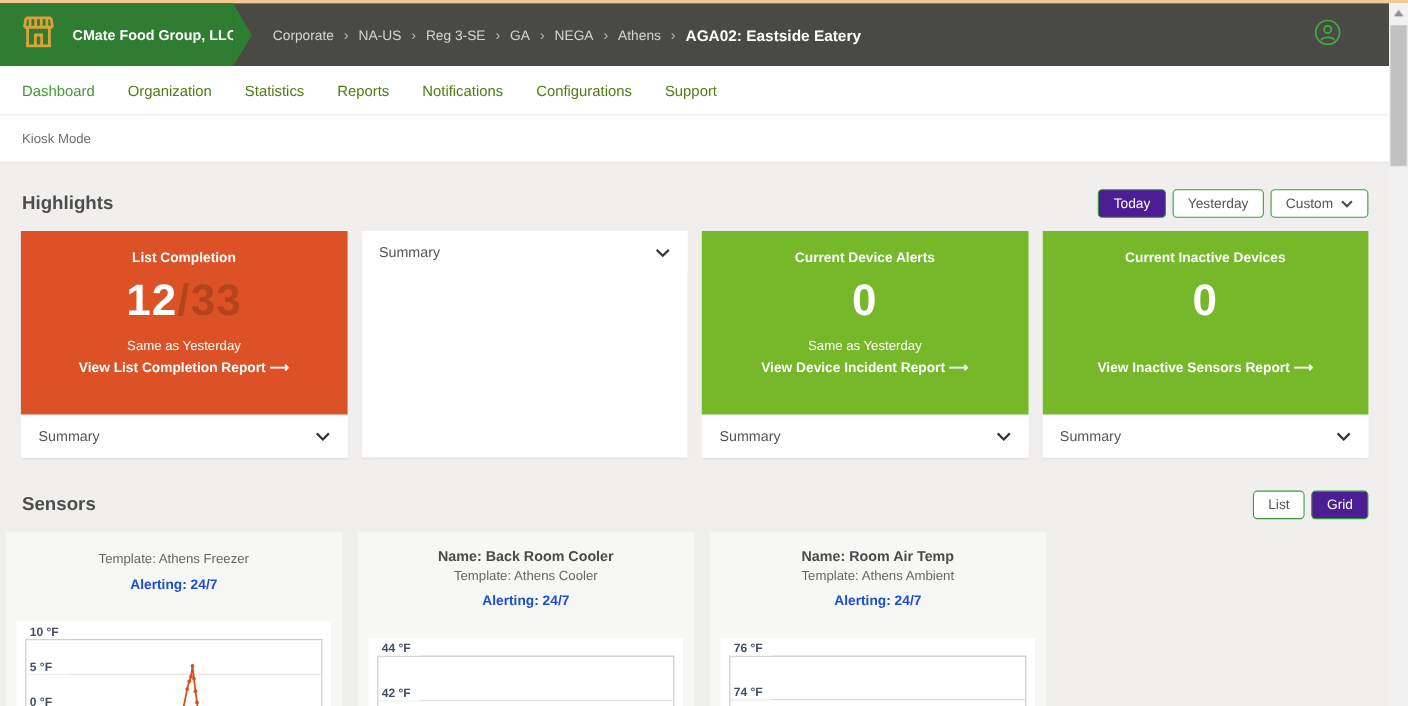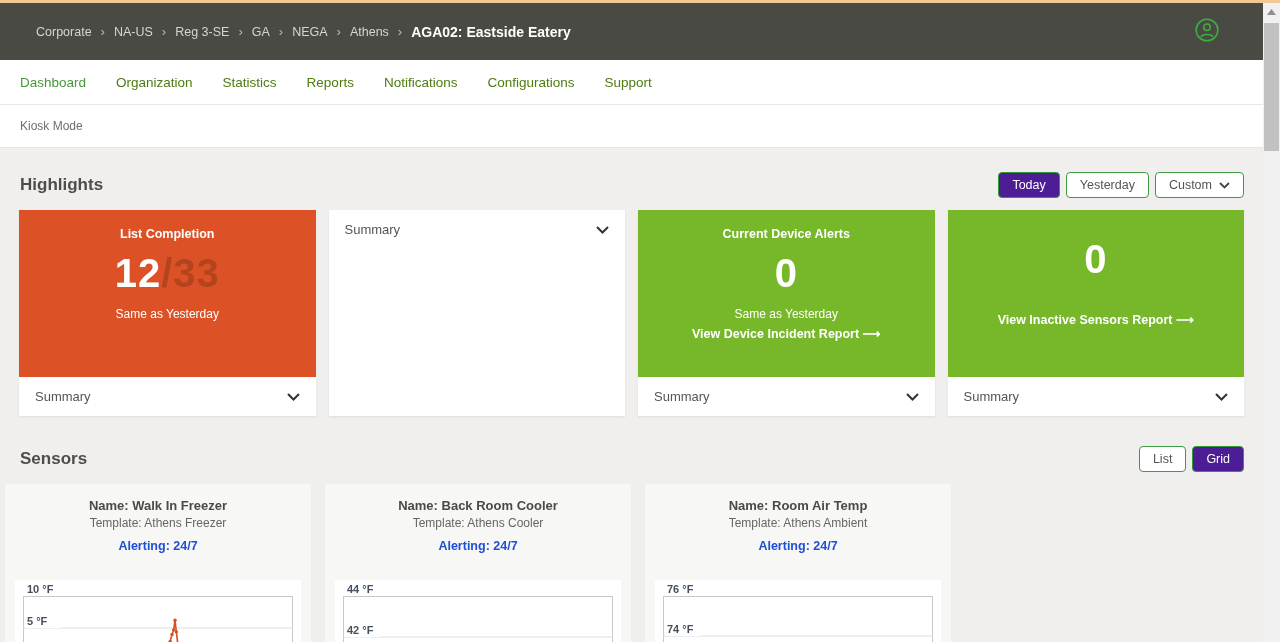--- a/index.html
+++ b/index.html
@@ -67,20 +67,33 @@
   .scard-alert { font-size:12.5px; font-weight:bold; color:#1d4ed8; margin-top:9px; }
   .chart-panel { background:#fff; margin:27px 10px 0 10px; height:150px; position:relative; }
   .chart-panel svg { display:block; }
 </style>
 </head>
 <body>
 
 <div class="topstrip"></div>
 
 <div class="header">
+  <div class="logo">
+    <span>
+      <svg width="34" height="34" viewBox="0 0 24 24" fill="none" stroke="#d9a33c" stroke-width="1.8">
+        <path d="M4 3 h16"></path>
+        <path d="M4 3 L3 9 M20 3 L21 9"></path>
+        <path d="M3 9 v0 M6.6 9 v-6 M10.2 9 v-6 M13.8 9 v-6 M17.4 9 v-6"></path>
+        <path d="M3 9 h18"></path>
+        <path d="M5 9 v12 M19 9 v12 M4 21 h16"></path>
+        <path d="M10 21 v-7 h4 v7"></path>
+      </svg>
+    </span>
+    <span class="logo-title">CMate Food Group, LLC</span>
+  </div>
   <div class="crumbs">
     <span>Corporate</span>
     <span class="sep">›</span>
     <span>NA-US</span>
     <span class="sep">›</span>
     <span>Reg 3-SE</span>
     <span class="sep">›</span>
     <span>GA</span>
     <span class="sep">›</span>
     <span>NEGA</span>
@@ -128,20 +141,21 @@
 
 <div class="cards">
 
   <div class="hcard">
     <div class="hcard-body theme-orange">
       <div class="hcard-title">List Completion</div>
       <div class="hcard-value">
         <span class="vp-bright">12</span><span class="vp-dim">/33</span>
       </div>
       <div class="hcard-sub">Same as Yesterday</div>
+      <a class="hcard-link">View List Completion Report ⟶</a>
     </div>
     <div class="hcard-footer">
       <span>Summary</span>
       <svg width="13" height="8" viewBox="0 0 13 8">
           <polyline points="1,1 6.5,6.5 12,1" fill="none" stroke="#333" stroke-width="2"></polyline>
         </svg>
     </div>
   </div>
 
   <div class="hcard">
@@ -165,20 +179,21 @@
     <div class="hcard-footer">
       <span>Summary</span>
       <svg width="13" height="8" viewBox="0 0 13 8">
           <polyline points="1,1 6.5,6.5 12,1" fill="none" stroke="#333" stroke-width="2"></polyline>
         </svg>
     </div>
   </div>
 
   <div class="hcard">
     <div class="hcard-body theme-green">
+      <div class="hcard-title">Current Inactive Devices</div>
       <div class="hcard-value">
         <span class="vp-bright">0</span>
       </div>
       <div class="hcard-sub"></div>
       <a class="hcard-link">View Inactive Sensors Report ⟶</a>
     </div>
     <div class="hcard-footer">
       <span>Summary</span>
       <svg width="13" height="8" viewBox="0 0 13 8">
           <polyline points="1,1 6.5,6.5 12,1" fill="none" stroke="#333" stroke-width="2"></polyline>
@@ -190,21 +205,20 @@
 <div class="section-head" style="padding-top:30px;">
   <span class="section-title">Sensors</span>
   <div class="btn-group">
     <button class="pill">List</button>
     <button class="pill active">Grid</button>
   </div>
 </div>
 
 <div class="sensor-row">
   <div class="scard">
-    <div class="scard-name">Name: Walk In Freezer</div>
     <div class="scard-template">Template: Athens Freezer</div>
     <div class="scard-alert">Alerting: 24/7</div>
     <div class="chart-panel">
         <svg width="286" height="150">
           <rect x="8.5" y="16.5" width="269" height="150" fill="#fff" stroke="#c8c8c8"></rect>
           <line x1="8" y1="48" x2="278" y2="48" stroke="#ddd"></line>
           <line x1="8" y1="80" x2="278" y2="80" stroke="#ddd"></line>
           <polyline points="143,96 151.1,81.92 155.15,61.44 157.04000000000002,54.400000000000006 158.66000000000003,49.92 160.01,40.32 161.35999999999999,51.839999999999996 162.70999999999998,63.36000000000001 164.06,73.6 165.41,85.12 167.29999999999998,96" fill="none" stroke="#d4511e" stroke-width="1.6"></polyline>
           <circle cx="143" cy="96" r="1.7" fill="#d4511e"></circle>
           <circle cx="151.1" cy="81.92" r="1.7" fill="#d4511e"></circle>

